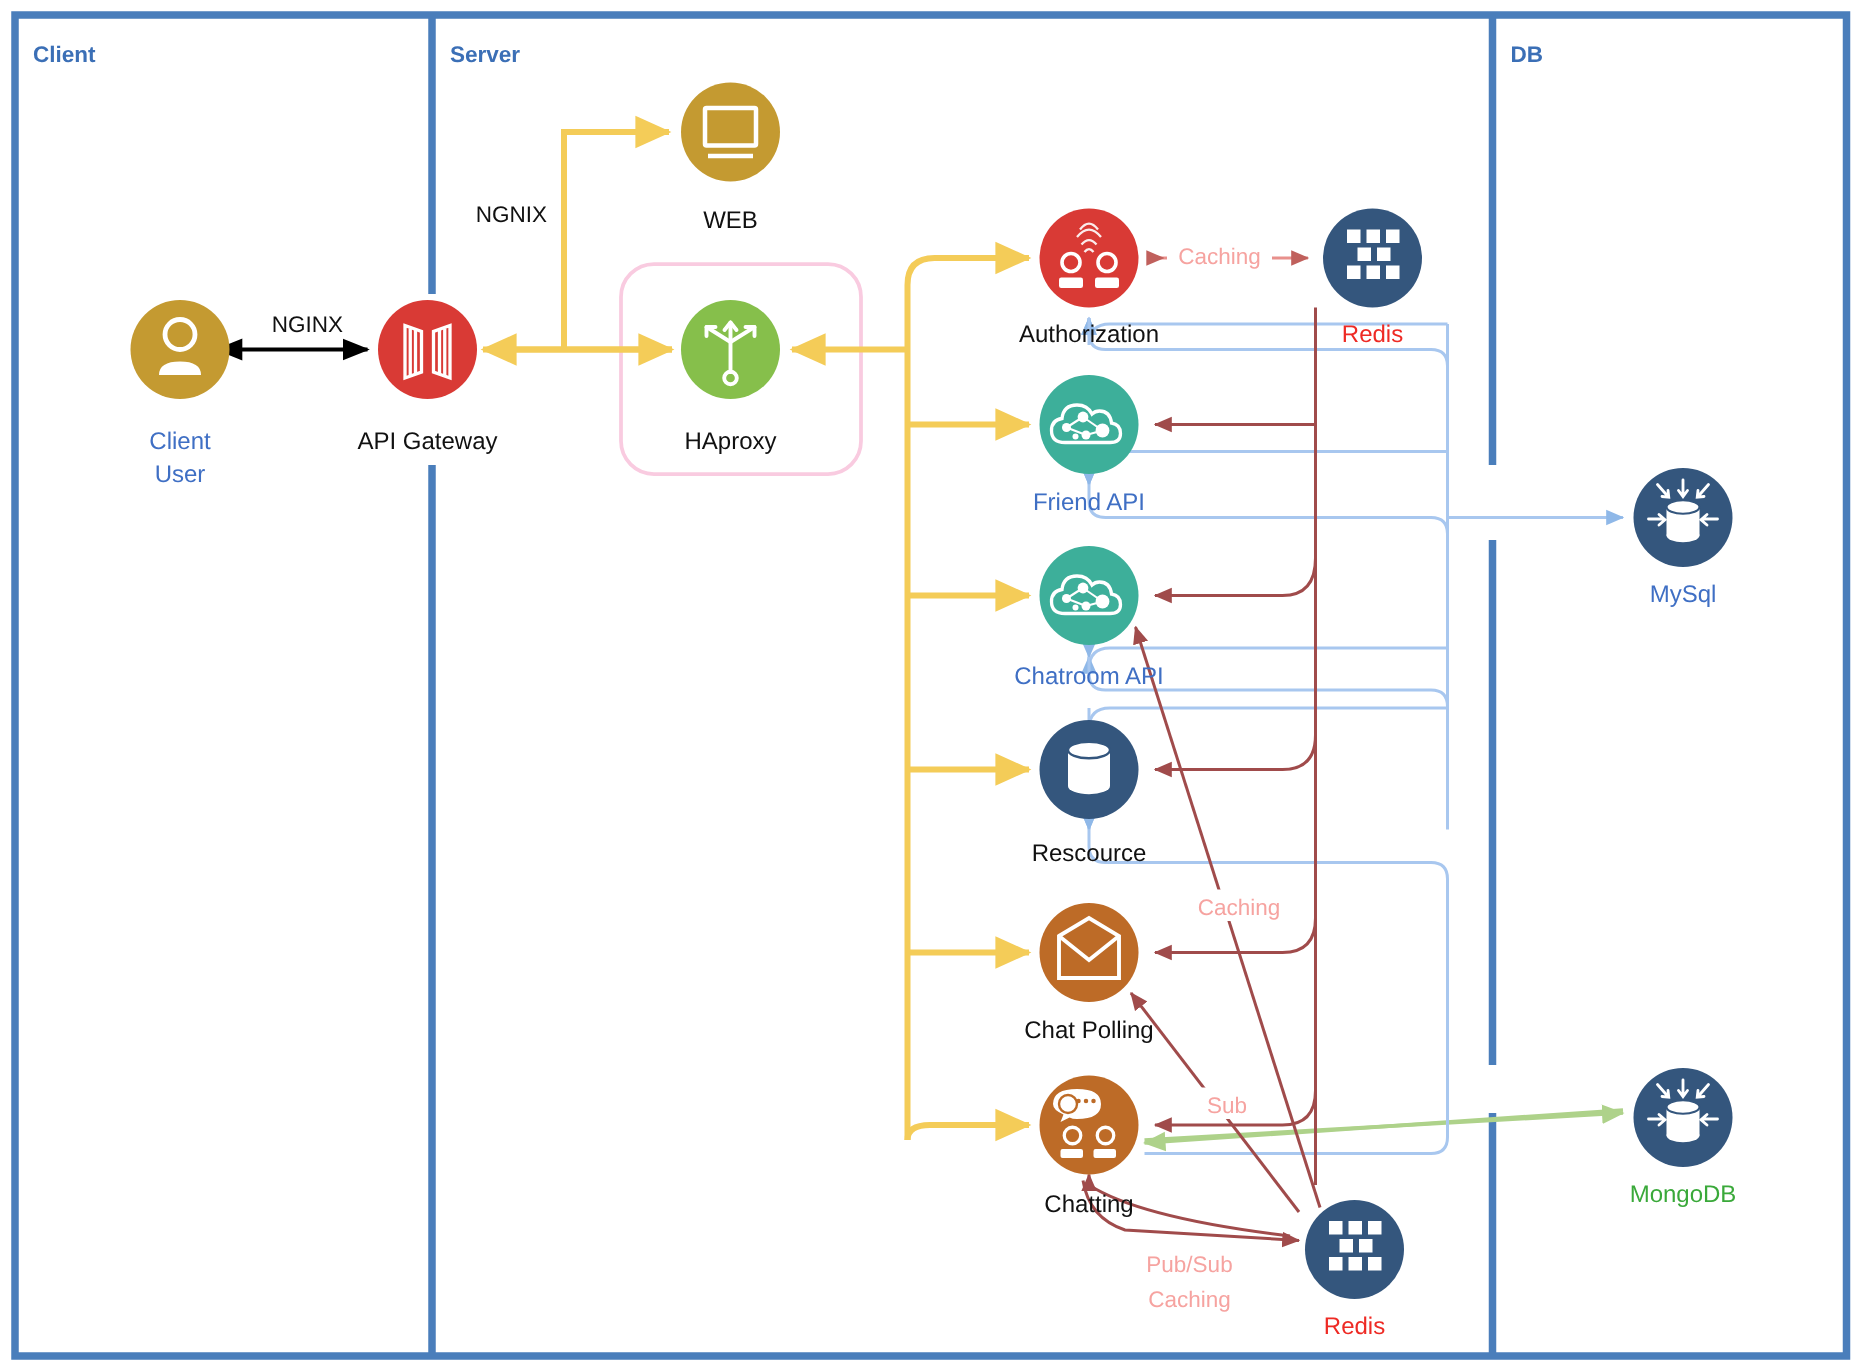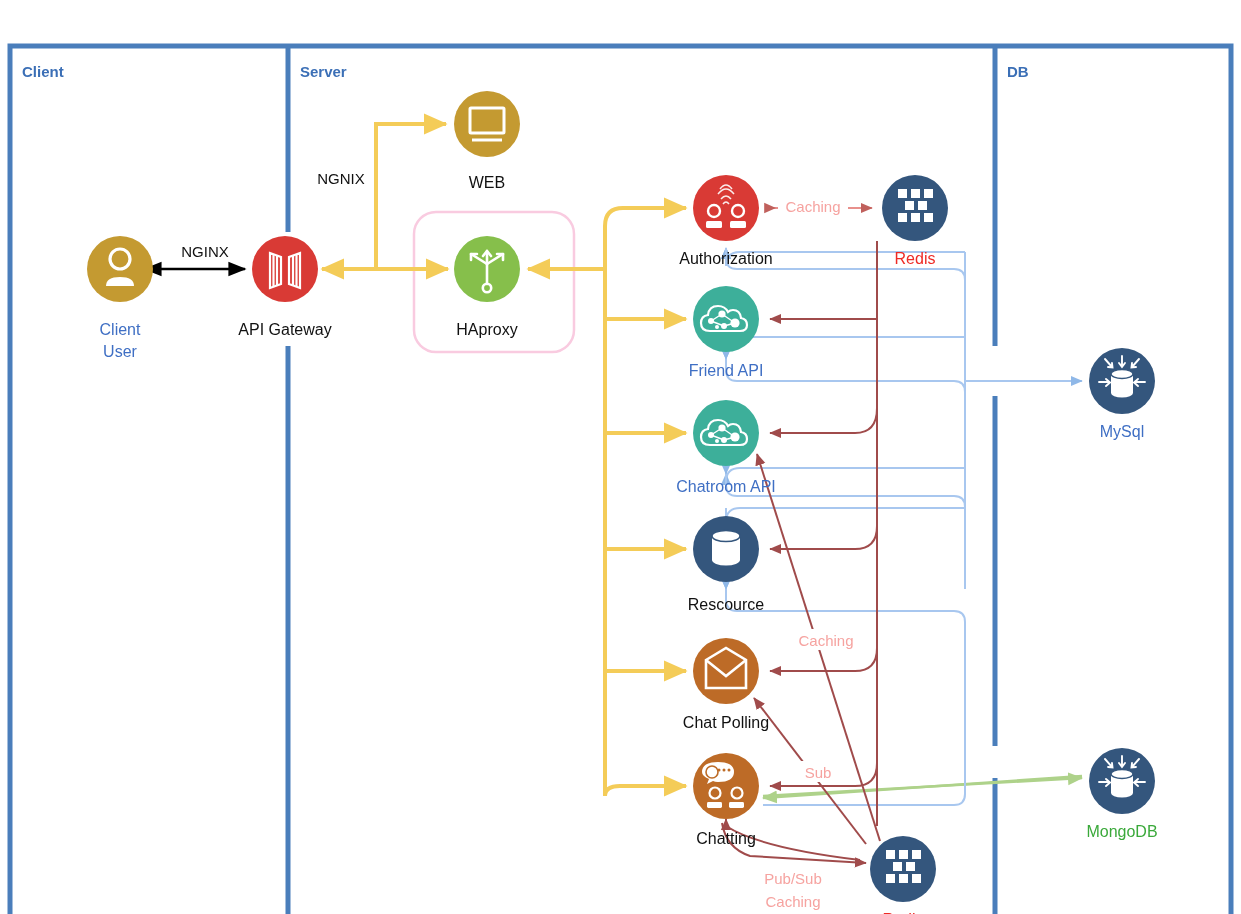--- a/index.html
+++ b/index.html
@@ -1,21 +1,21 @@
 <!DOCTYPE html>
 <html><head>
 <meta charset="utf-8">
 <style>
   html,body{margin:0;padding:0;background:#ffffff;}
   body{
     width:1241px;height:914px;
     font-family:"Liberation Sans","DejaVu Sans",sans-serif;
     overflow:hidden;position:relative;
   }
-  #stage{position:absolute;left:0;top:0;width:1241px;height:764px;margin-top:36px;}
+  #stage{position:absolute;left:0;top:0;width:1241px;height:764px;}
   svg#diagram{position:absolute;left:0;top:0;width:1241px;height:914px;display:block;}
   .zone-label{font-size:15px;font-weight:bold;fill:#3b6fb6;font-family:"Liberation Sans",sans-serif;}
   .node-label{font-size:16px;font-family:"Liberation Sans",sans-serif;text-anchor:middle;}
   .node-label.dark{fill:#111111;}
   .node-label.blue{fill:#3f6fc4;}
   .node-label.red{fill:#ee2a24;}
   .node-label.green{fill:#3aa93a;}
   .edge-label{font-size:15px;font-family:"Liberation Sans",sans-serif;text-anchor:middle;}
   .edge-label.black{fill:#111111;}
   .edge-label.pink{fill:#f6a3a0;}

